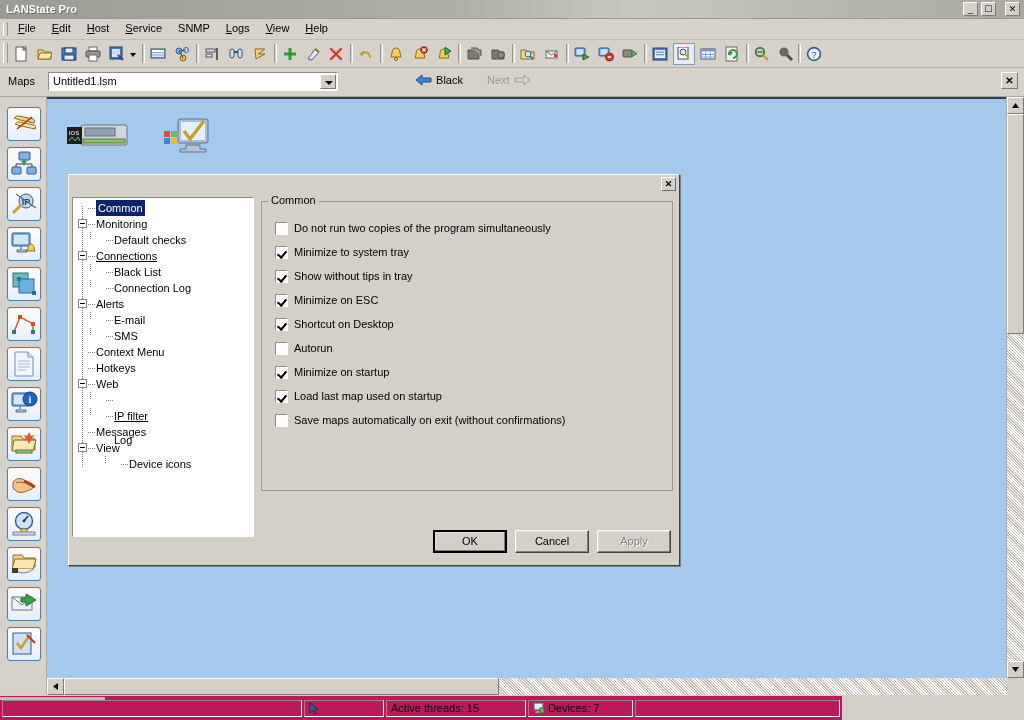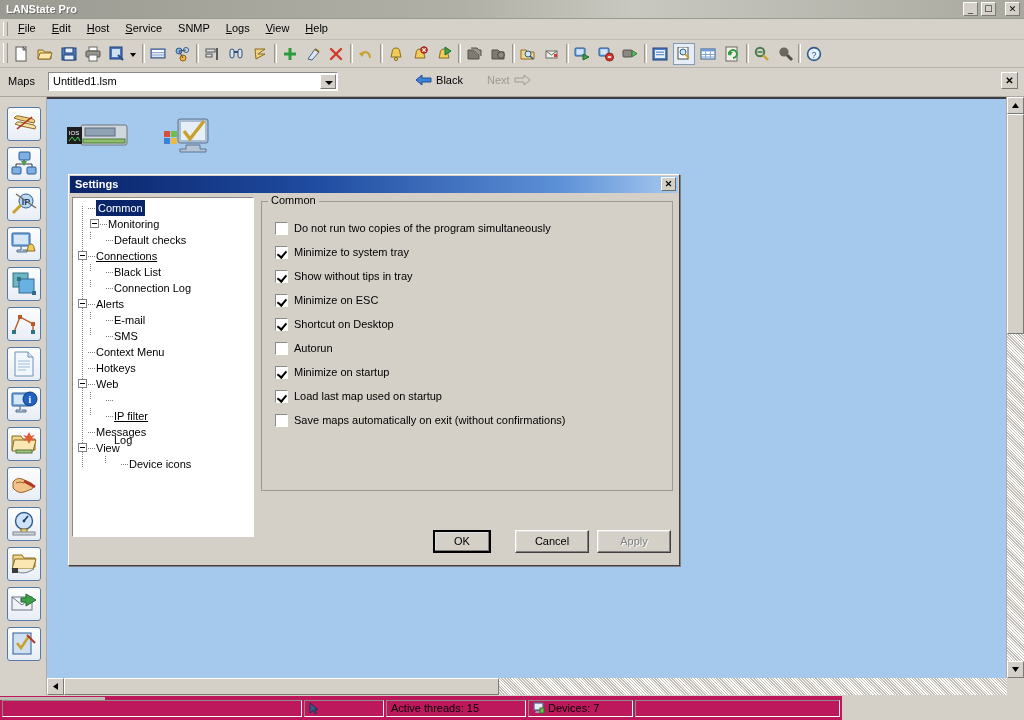--- a/index.html
+++ b/index.html
@@ -665,35 +665,32 @@
           <rect x="7" y="6" width="4" height="5" fill="#6fbf4e" stroke="#3b6e2a"></rect>
         </svg>
       <span>Devices: 7</span>
     </div>
     <div class="stpanel" style="left:635px;width:205px">
       <span></span>
     </div>
   </div>
 
   <div id="dlg">
-    <div id="dlg-title">
-      <span class="txt">Settings</span>
-    </div>
     <div id="dlg-close">
       <span>✕</span>
     </div>
 
     <div id="tree">
       <div class="dotv" style="left:9px;top:8px;height:262px"></div>
       <div id="tree-nodes">
           <div class="tnode" style="top: 2px; position: absolute; left: 0px; width: 100%;">
             <div class="doth" style="left: 15px; top: 8px; width: 7px;"></div>
             <span class="lab sel" style="left: 23px;">Common</span>
           </div>
-          <div class="tnode" style="top: 18px; position: absolute; left: 12px; width: 100%;">
+          <div class="tnode" style="top: 18px; position: absolute; left: 0px; width: 100%;">
             <div class="pm" style="left: 5px;"></div>
             <div class="doth" style="left: 15px; top: 8px; width: 7px;"></div>
             <span class="lab" style="left: 23px;">Monitoring</span>
           </div>
           <div class="tnode" style="top: 34px; position: absolute; left: 0px; width: 100%;">
             <div class="doth" style="left: 33px; top: 8px; width: 7px;"></div>
             <div class="dotv" style="left: 17px; top: 0px; height: 8px;"></div>
             <span class="lab" style="left: 41px;">Default checks</span>
           </div>
           <div class="tnode" style="top: 50px; position: absolute; left: 0px; width: 100%;">
@@ -800,21 +797,21 @@
         <div class="chkrow" style="top: 214px;">
           <span class="chkbox on"></span>
           <span class="chklbl">Load last map used on startup</span>
         </div>
         <div class="chkrow" style="top: 238px;">
           <span class="chkbox"></span>
           <span class="chklbl">Save maps automatically on exit (without confirmations)</span>
         </div>
       </div>
 
-    <div class="dbtn def" style="left:364px;top:355px;width:58px">
+    <div class="dbtn def" style="left:364px;top:355px;width:74px">
       <span>OK</span>
     </div>
     <div class="dbtn" style="left:446px;top:355px;width:74px">
       <span>Cancel</span>
     </div>
     <div class="dbtn dis" style="left:528px;top:355px;width:74px">
       <span>Apply</span>
     </div>
   </div>
 </div>

